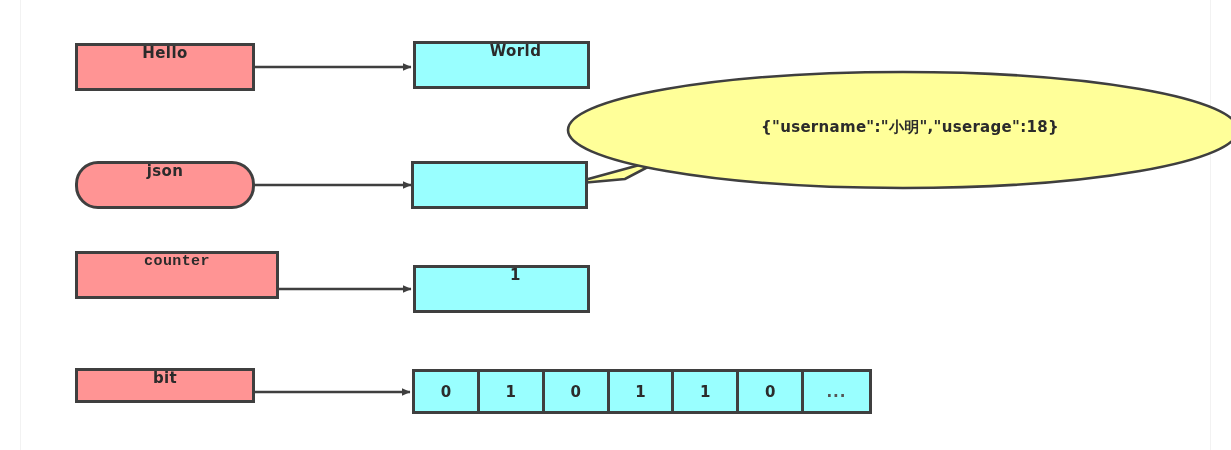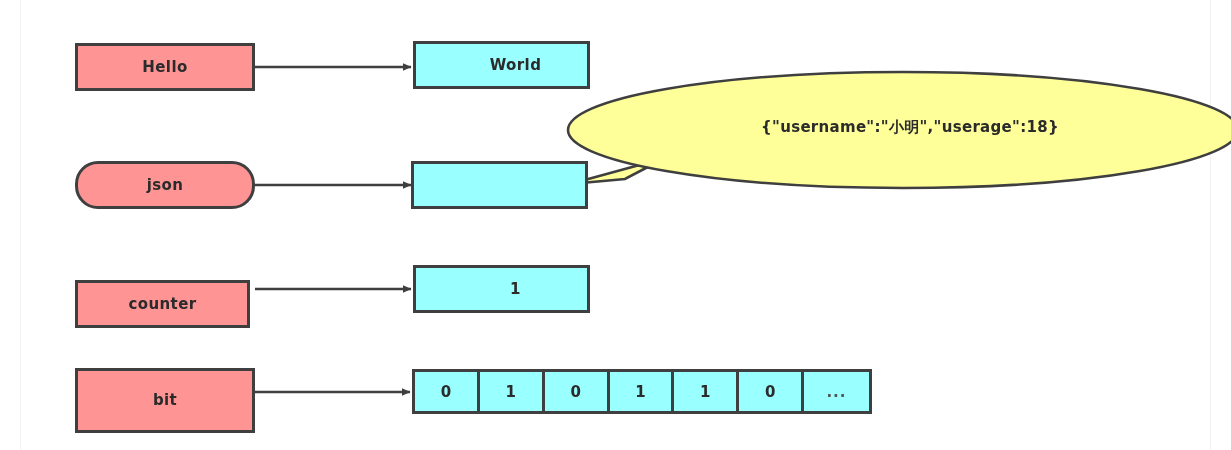--- a/index.html
+++ b/index.html
@@ -22,21 +22,20 @@
     width: 1231px;
     height: 450px;
   }
 
   
   .node {
     position: absolute;
     box-sizing: border-box;
     border: 3px solid #3f3f3f;
     display: flex;
-    align-items: center;
     justify-content: center;
     font-weight: bold;
     font-size: 15px;
     color: #2b2b2b;
     letter-spacing: 0.4px;
     line-height: 1;
     white-space: nowrap;
   }
   .node.var-node   { background: #ff9494; }
   .node.value-node { background: #99ffff; padding-left: 28px; }
@@ -137,29 +136,29 @@
   </div>
 
   <div class="node var-node" style="left:75px; top:161px; width:180px; height:48px;border-radius:23px;">
     <span>json</span>
   </div>
 
   <div class="node value-node" style="left:411px; top:161px; width:177px; height:48px;">
     <span></span>
   </div>
 
-  <div class="node var-node" style="left:75px; top:280px; width:175px; height:48px;">
+  <div class="node var-node" style="left:75px; top:251px; width:204px; height:48px;font-family:Liberation Mono, monospace;">
     <span>counter</span>
   </div>
 
   <div class="node value-node" style="left:413px; top:265px; width:177px; height:48px;">
     <span>1</span>
   </div>
 
-  <div class="node var-node" style="left:75px; top:368px; width:180px; height:65px;">
+  <div class="node var-node" style="left:75px; top:368px; width:180px; height:35px;">
     <span>bit</span>
   </div>
 
   <div class="bit-array" style="left:412px; top:369px; width:460px; height:45px;" id="bit-array">
       <div class="bit-cell" style="width: 64.8571px;">0</div>
       <div class="bit-cell" style="width: 64.8571px;">1</div>
       <div class="bit-cell" style="width: 64.8571px;">0</div>
       <div class="bit-cell" style="width: 64.8571px;">1</div>
       <div class="bit-cell" style="width: 64.8571px;">1</div>
       <div class="bit-cell" style="width: 64.8571px;">0</div>

